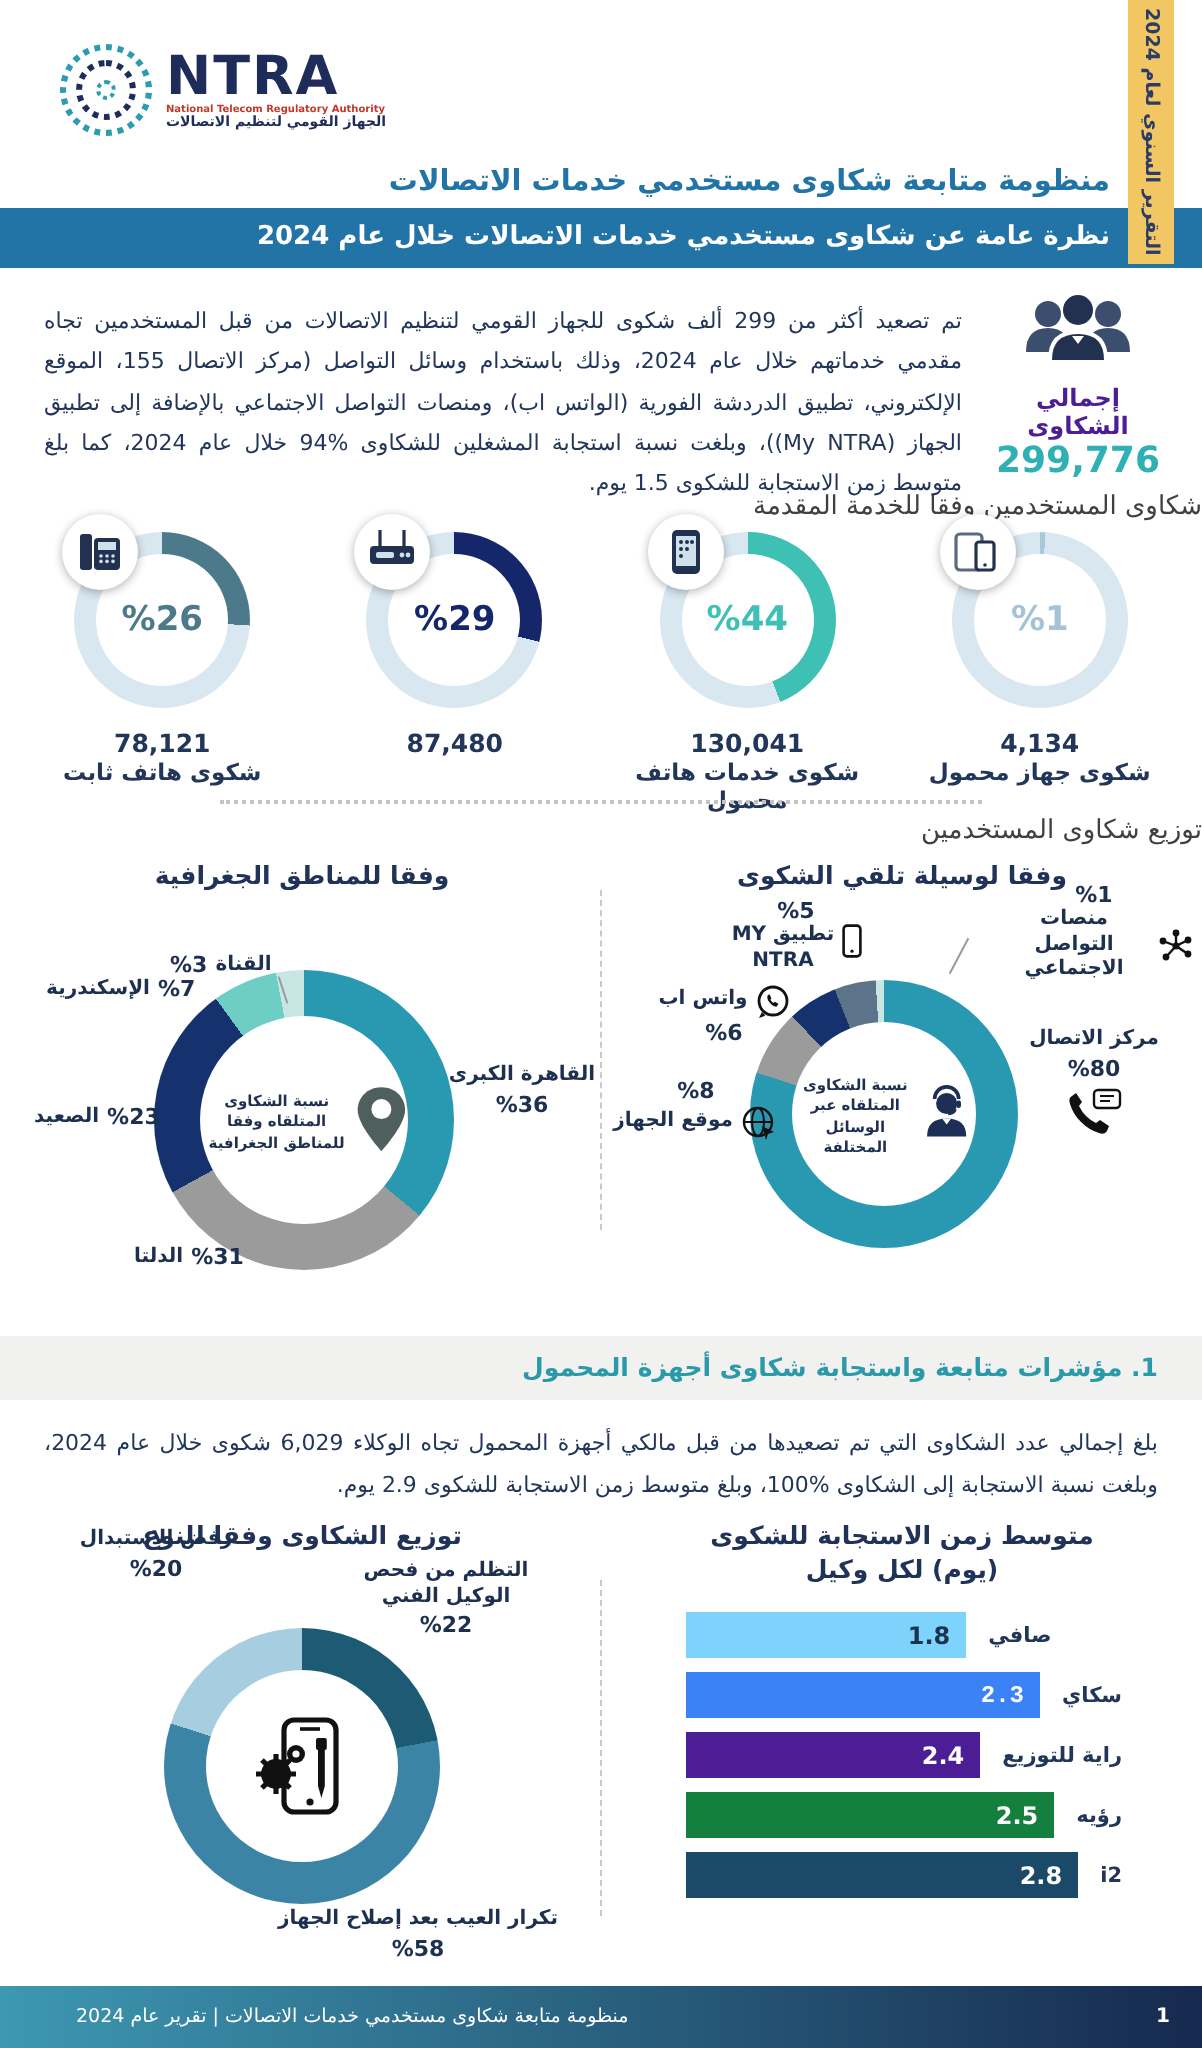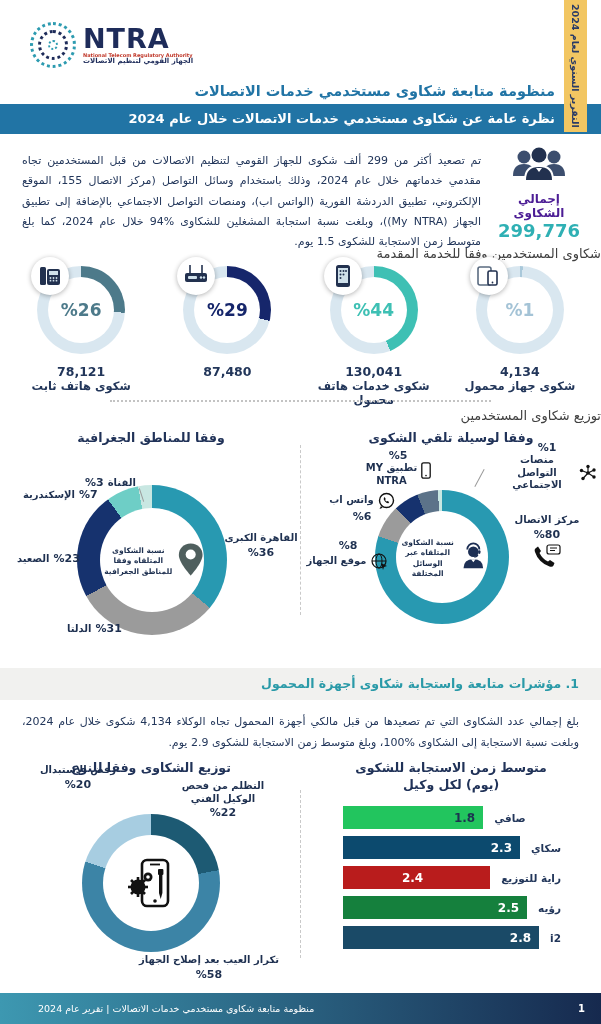--- a/index.html
+++ b/index.html
@@ -345,46 +345,46 @@
       </div>
 
       <div class="dlabel" style="left:222px; top:102px; width:76px;">
         <span class="name">القاهرة الكبرى</span>
         <span class="pct-sm">%36</span>
       </div>
     </div>
   </div>
 
   <div class="band">1. مؤشرات متابعة واستجابة شكاوى أجهزة المحمول</div>
-  <p class="mobile-text">بلغ إجمالي عدد الشكاوى التي تم تصعيدها من قبل مالكي أجهزة المحمول تجاه الوكلاء 4,134 شكوى خلال عام 2024، وبلغت نسبة الاستجابة إلى الشكاوى %100، وبلغ متوسط زمن الاستجابة للشكوى 2.9 يوم.</p>
+  <p class="mobile-text">بلغ إجمالي عدد الشكاوى التي تم تصعيدها من قبل مالكي أجهزة المحمول تجاه الوكلاء 6,029 شكوى خلال عام 2024، وبلغت نسبة الاستجابة إلى الشكاوى %100، وبلغ متوسط زمن الاستجابة للشكوى 2.9 يوم.</p>
 
   <div class="divider-v2"></div>
 
   <div class="bottom-row">
 
     <div class="b-col">
       <div class="bar-title">
         <div>متوسط زمن الاستجابة للشكوى</div>
         <div>(يوم) لكل وكيل</div>
       </div>
       <div class="bars">
         <div class="bar-row">
-          <div class="bar" style="width: 64.2857%; background: #22c55e;">
+          <div class="bar" style="width: 64.2857%; background: #7dd3fc;">
               <span class="bar-val" style="color: rgb(28, 51, 80);">1.8</span>
             </div>
           <span class="bar-cat">صافي</span>
         </div>
         <div class="bar-row">
-          <div class="bar" style="width: 82.1429%; background: #0c4a6e;">
+          <div class="bar" style="width: 82.1429%; background: #3b82f6; font-family: Liberation Mono, monospace;">
               <span class="bar-val" style="color: rgb(255, 255, 255);">2.3</span>
             </div>
           <span class="bar-cat">سكاي</span>
         </div>
         <div class="bar-row">
-          <div class="bar" style="width: 85.7143%; background: #b91c1c; justify-content: center;">
+          <div class="bar" style="width: 85.7143%; background: #4c1d95;">
               <span class="bar-val" style="color: rgb(255, 255, 255);">2.4</span>
             </div>
           <span class="bar-cat">راية للتوزيع</span>
         </div>
         <div class="bar-row">
           <div class="bar" style="width: 89.2857%; background: #15803d;">
               <span class="bar-val" style="color: rgb(255, 255, 255);">2.5</span>
             </div>
           <span class="bar-cat">رؤيه</span>
         </div>

